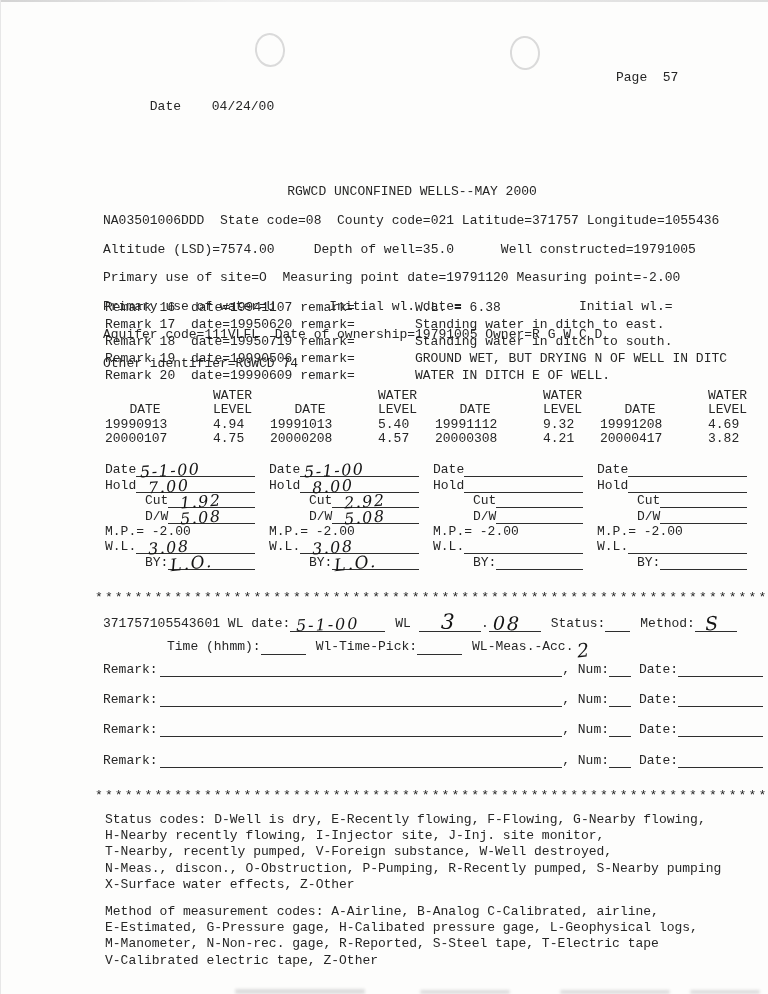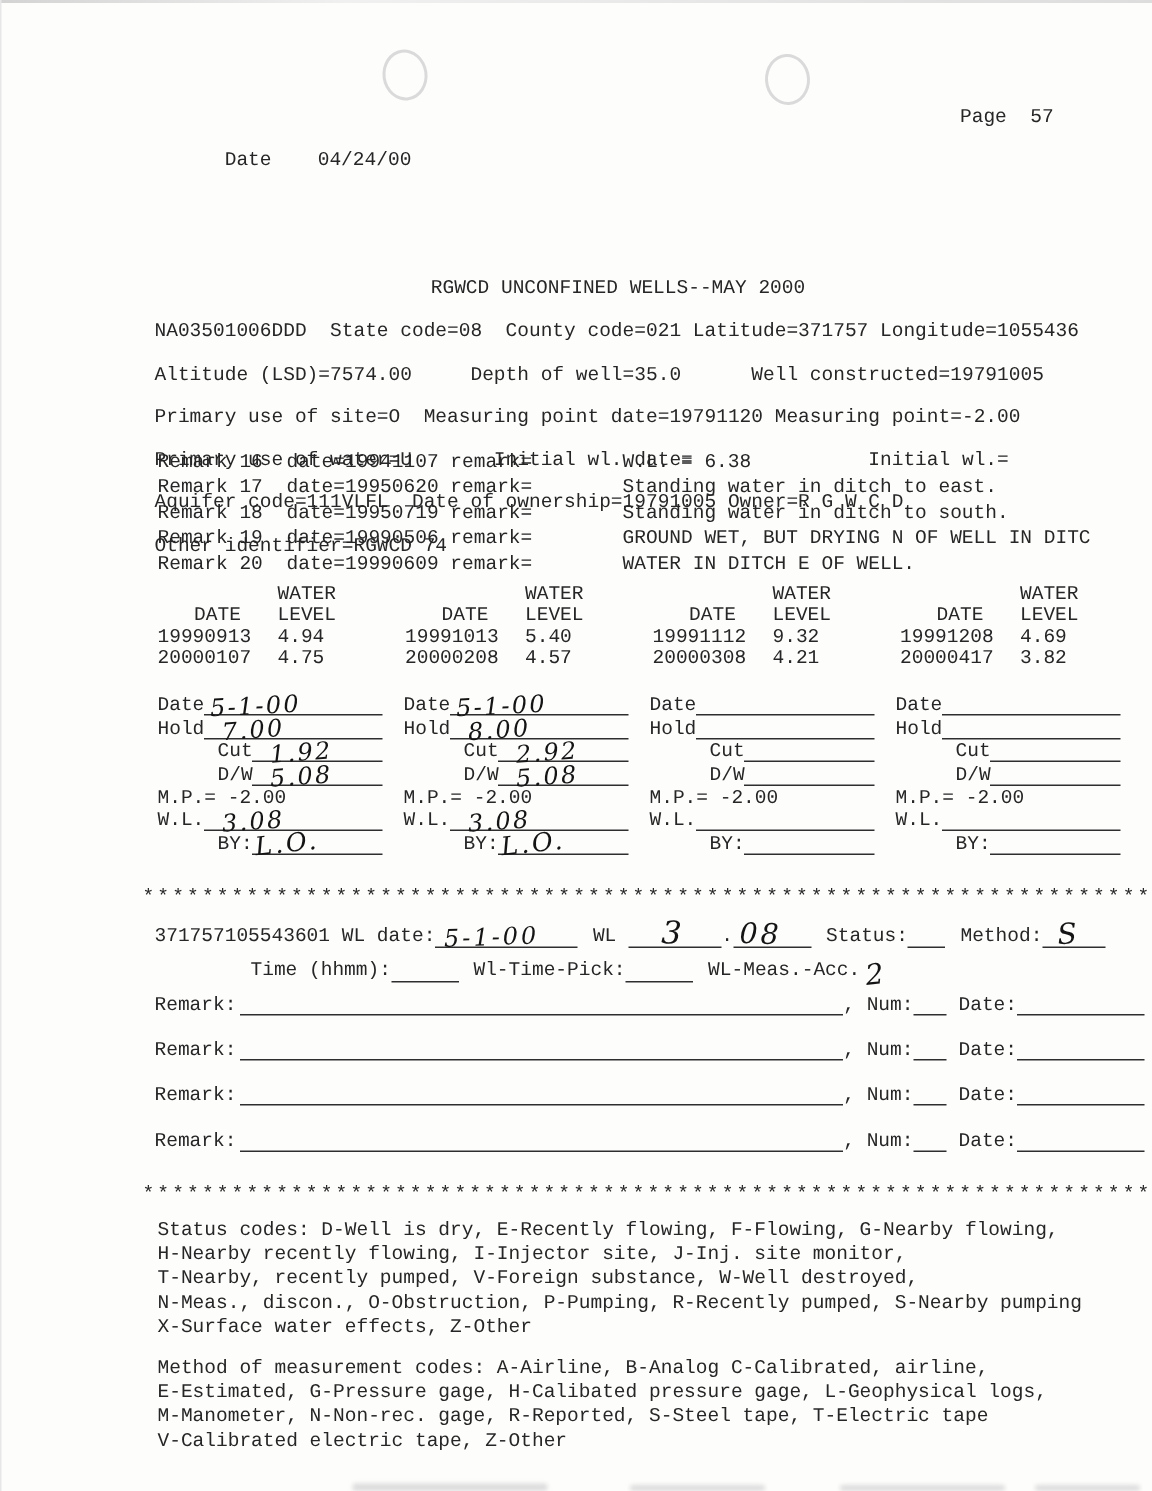--- a/index.html
+++ b/index.html
@@ -18,34 +18,34 @@
   .hole { position:absolute; width:26px; height:30px; border:2px solid #dadada;
     border-radius:50%; background:transparent; }
   .hole1 { left:255px; top:33px; transform:rotate(-8deg); }
   .hole2 { left:510px; top:36px; transform:rotate(-4deg); }
   .smudge { position:absolute; background:#dcdcdc; filter:blur(1.5px); border-radius:2px; }
 
   
   .sec-header { position:absolute; top:64px; left:103px; width:618px; line-height:28.6px; }
   .hdr-row { position:relative; white-space:pre; }
   .hd-date-label { display:inline-block; width:62px; }
-  .page-num { position:absolute; left:537px; top:0; }
+  .page-num { position:absolute; left:513px; top:0; }
   .title { text-align:center; }
 
   
   .sec-remarks { position:absolute; top:299px; left:105px; line-height:17px; }
   .rl-row { display:flex; }
   .rl-id { width:86px; white-space:pre; }
   .rl-field { width:224px; white-space:pre; }
   .rl-text { white-space:pre; }
 
   
   .sec-wt { position:absolute; top:389px; left:105px; line-height:14.3px; display:flex; }
   .wt-group { width:165px; }
-  .wt-row { display:flex; }
+  .wt-row { display:flex;gap:28px; }
   .wt-spacer { width:80px; }
   .wt-datehdr { width:80px; text-align:center; }
   .wt-date { width:80px; white-space:pre; }
   .wt-level { white-space:pre; }
 
   
   .sec-fb { position:absolute; top:462px; left:105px; display:flex; gap:14px; }
   .fb-col { width:150px; }
   .fb-row { display:flex; align-items:flex-end; height:15.4px; }
   .fb-row.indent { padding-left:8px;margin-left:32px; }

